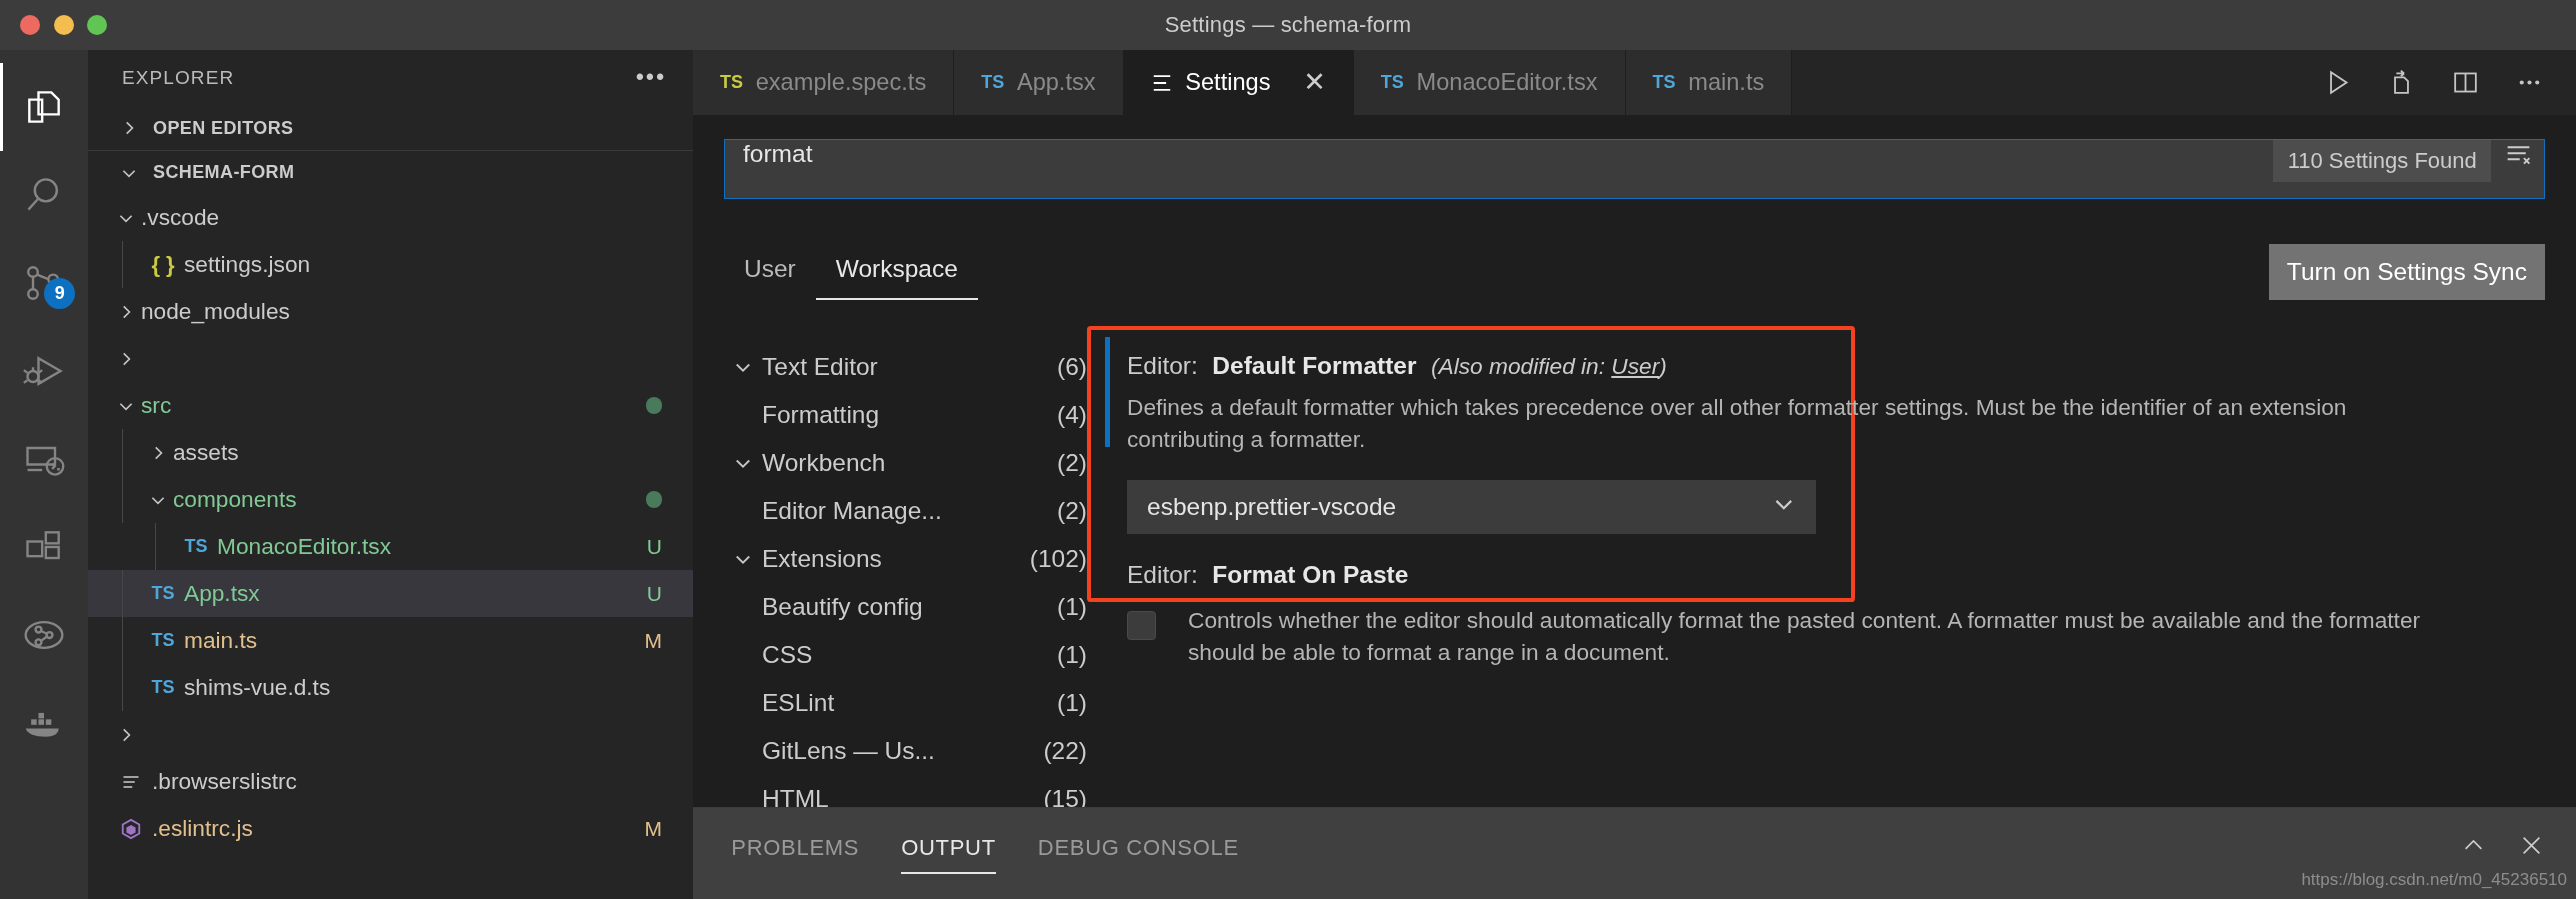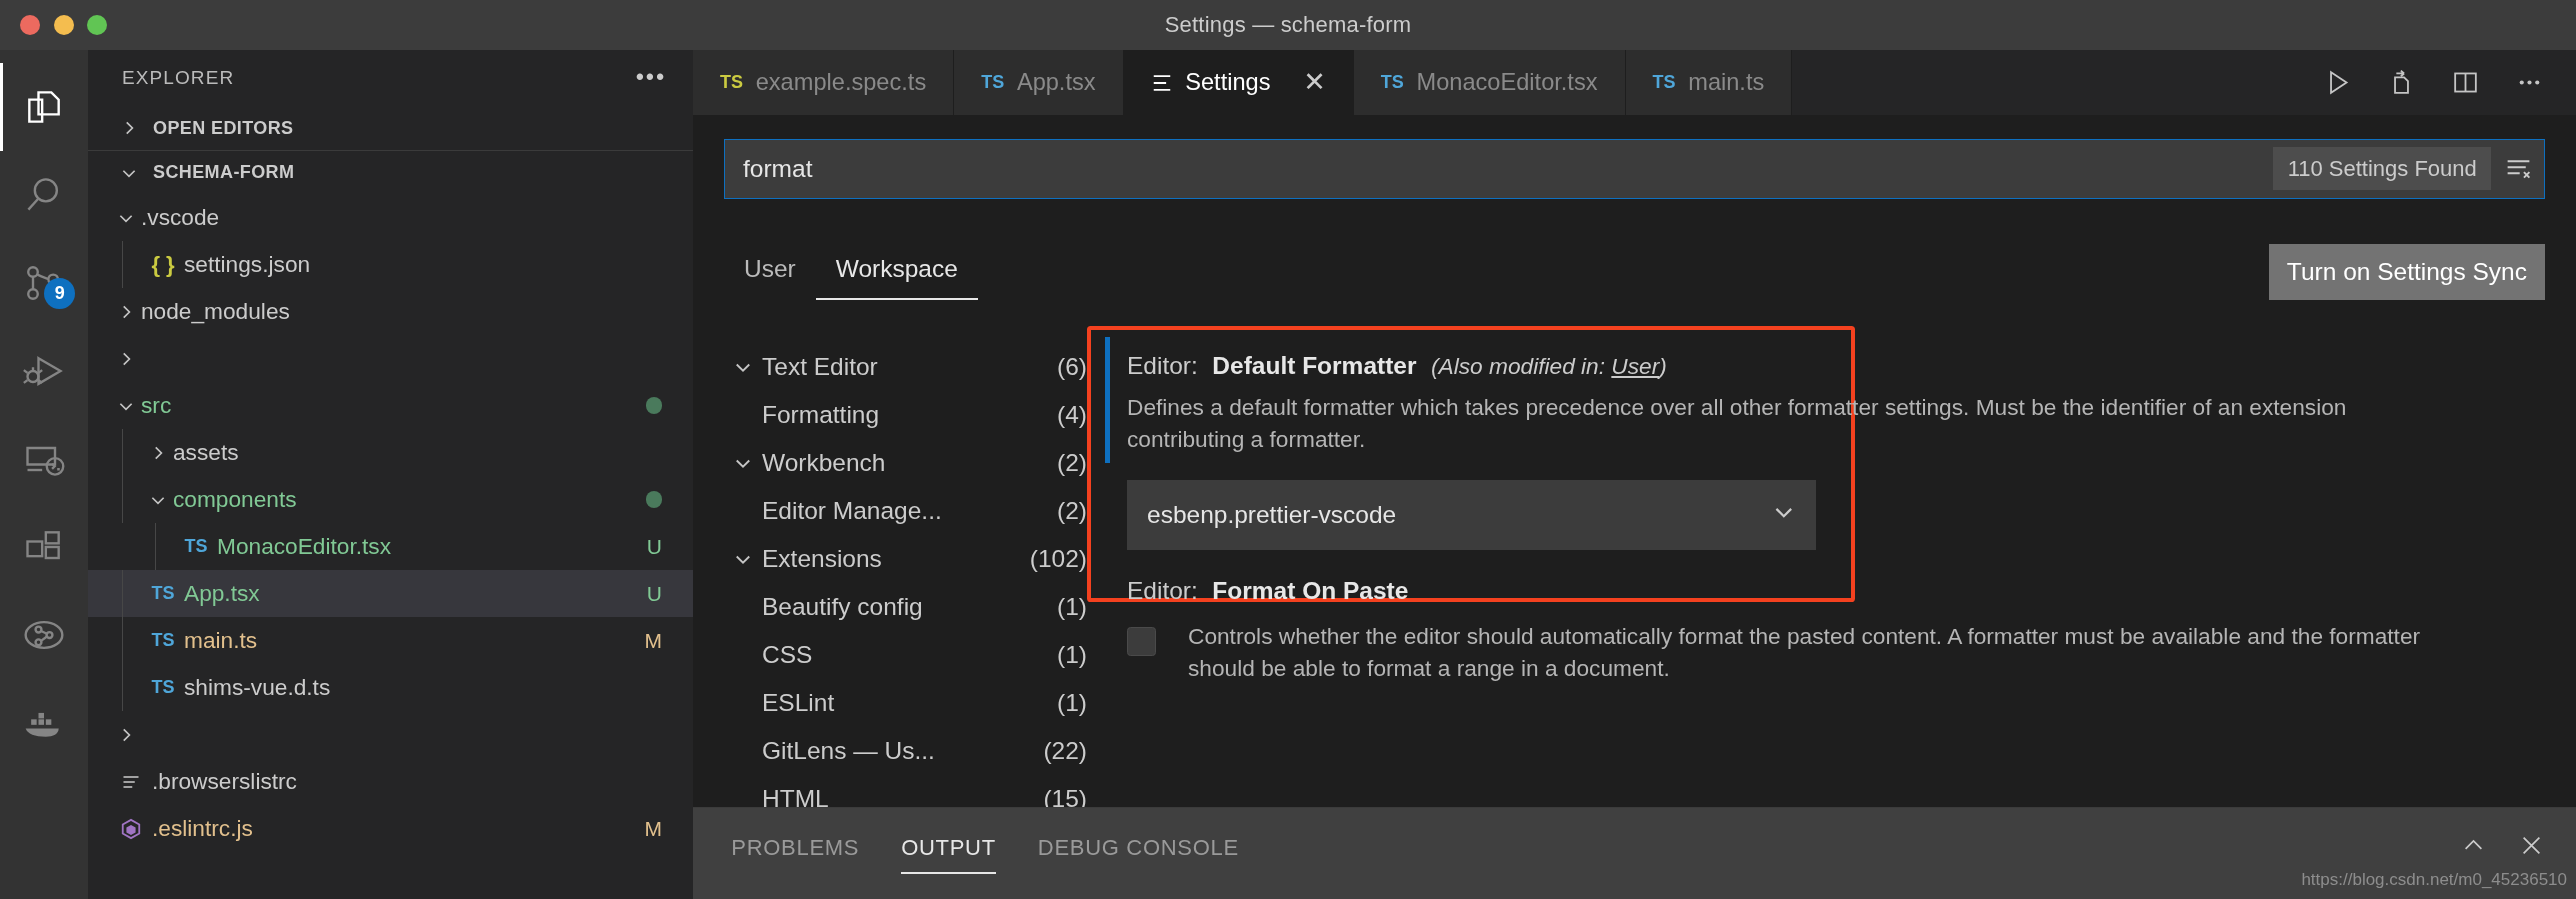--- a/index.html
+++ b/index.html
@@ -98,21 +98,21 @@
   .tab .settings-glyph { display: inline-flex; }
   .tabfiller { flex: 1; background: #252526; display: flex; align-items: center; justify-content: flex-end; padding-right: 31px; gap: 33px; }
   .tabfiller svg { width: 31px; height: 31px; color: #c5c5c5; }
   .tabact { color: #c5c5c5; display: flex; align-items: center; }
 
   
   .settings { flex: 1; display: flex; flex-direction: column; padding: 23.6px 31px 0 31px; min-height: 0; }
   .searchrow { display: flex; }
   .searchbox {
     flex: 1; height: 60px; background: #3c3c3c; border: 1.8px solid #0e70c0;
-    display: flex; align-items: center; padding: 0 11px 0 18px;
+    display: flex; align-items: flex-start; padding: 0 11px 0 18px;
   }
   .searchinput { flex: 1; font-size: 24.5px; color: #e6e6e6; }
   .countbadge { background: #4d4d4d; color: #cccccc; font-size: 22px; padding: 8.2px 14.5px; }
   .filtericon { margin-left: 12.7px; color: #cccccc; display: flex; }
   .filtericon svg { width: 29px; height: 29px; }
 
   .scoperow { display: flex; align-items: flex-end; justify-content: space-between; margin-top: 36px; height: 65px; }
   .scopetabs { display: flex; gap: 0; }
   .scopetab { font-size: 24.5px; color: #bbbbbb; padding: 0 20px 14.5px 20px; border-bottom: 2.7px solid transparent; }
   .scopetab.active { color: #e7e7e7; border-bottom-color: #e7e7e7; }
@@ -135,21 +135,21 @@
   .setting-item { position: relative; padding: 0 0 0 31px; }
   .setting-item.modified::before {
     content: ""; position: absolute; left: 9px; top: 12.7px; bottom: 87px; width: 4.5px; background: #0e70c0;
   }
   .setting-title { font-size: 24.5px; color: #cccccc; display: flex; align-items: baseline; gap: 14.5px; flex-wrap: wrap; padding-top: 27px; }
   .setting-title b { color: #e7e7e7; }
   .modified-note { font-style: italic; font-size: 22.7px; color: #cccccc; }
   .modified-note u { text-decoration: underline; }
   .setting-desc { font-size: 22.7px; color: #b5b5b5; line-height: 1.38; margin-top: 12.7px; max-width: 1260px; }
   .select {
-    margin-top: 25px; width: 689px; height: 70px; background: #3c3c3c; color: #e6e6e6;
+    margin-top: 25px; width: 689px; height: 54px; background: #3c3c3c; color: #e6e6e6;
     display: flex; align-items: center; justify-content: space-between; padding: 0 20px; font-size: 24.5px;
   }
   .select svg { width: 23.6px; height: 23.6px; color: #cccccc; }
   .checkrow { display: flex; align-items: flex-start; gap: 32px; margin-top: 16.3px; }
   .checkbox { width: 29px; height: 29px; background: #3c3c3c; border: 0.9px solid #4a4a4a; border-radius: 3.6px; flex: 0 0 29px; margin-top: 5.4px; }
   .checkrow .setting-desc { margin-top: 0; max-width: 1296px; }
 
   
   .panel { height: 92px; flex: 0 0 92px; background: #404040; border-top: 0.9px solid #3b3b3b; position: relative; display: flex; align-items: flex-start; padding: 0 31px; }
   .paneltabs { display: flex; gap: 42px; padding-top: 27px; padding-left: 7.3px; }

